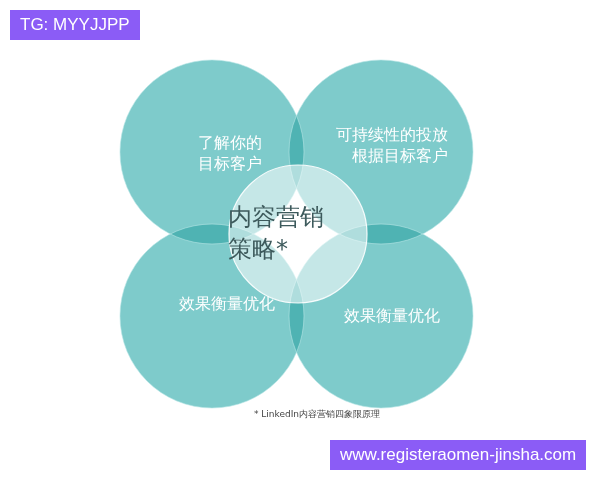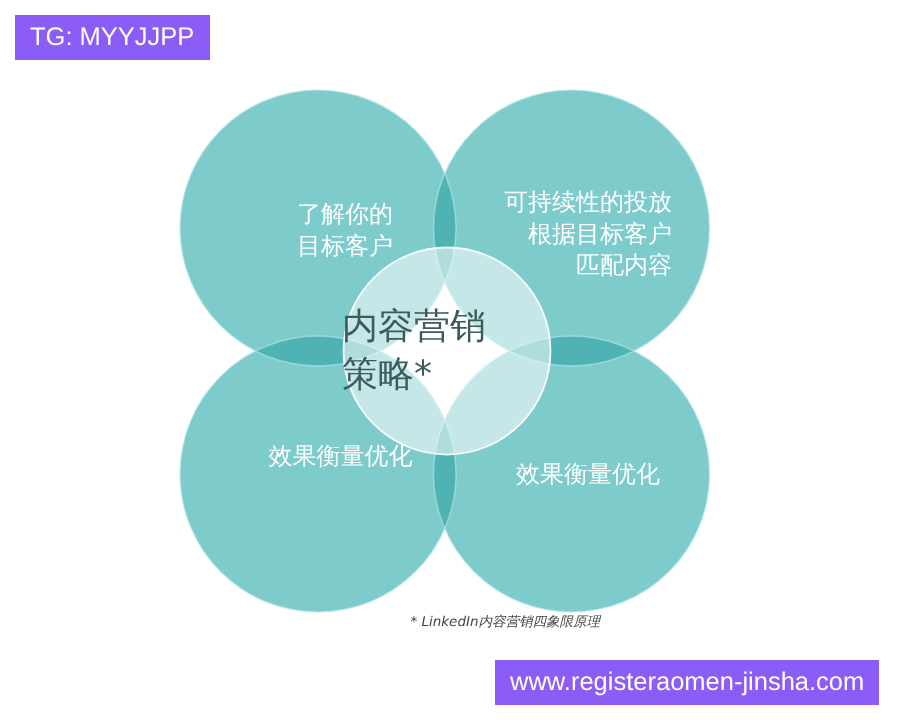--- a/index.html
+++ b/index.html
@@ -3,21 +3,21 @@
 <meta charset="utf-8">
 <style>
   html, body { margin: 0; padding: 0; }
   body { width: 600px; height: 480px; background: #ffffff; position: relative; overflow: hidden; font-family: "DejaVu Sans", sans-serif; }
   .watermark { position: absolute; background: #8b5cf6; color: #ffffff; font-family: Liberation Sans, sans-serif; font-size: 17px; line-height: 30px; padding: 0 10px; }
   .wm-top { left: 10px; top: 10px; height: 30px; }
   .wm-bottom { left: 330px; top: 440px; height: 30px; }
   svg.venn { position: absolute; left: 0; top: 0; }
   .label { position: absolute; color: #ffffff; font-size: 16px; line-height: 21px; text-align: right; white-space: nowrap; }
   .center-label { position: absolute; color: #3d5a5c; font-size: 24px; line-height: 32px; text-align: left; white-space: nowrap; }
-  .caption { position: absolute; left: 200px; top: 408px; width: 200px; text-align: right; font-size: 9px; font-style: italic; color: #444; }
+  .caption { position: absolute; left: 217px; top: 408px; width: 200px; text-align: center; font-size: 9px; color: #444; }
 </style>
 </head>
 <body>
 
 <div class="watermark wm-top">TG: MYYJJPP</div>
 
 <svg class="venn" width="600" height="480">
   <defs>
     <clipPath id="cTL">
         <circle cx="212" cy="152" r="92"></circle>
@@ -67,21 +67,20 @@
 </svg>
 
 <div class="label" style="left:162px; top:132px; width:100px;">
   <div>了解你的</div>
   <div>目标客户</div>
 </div>
 
 <div class="label" style="left:318px; top:124px; width:130px;">
   <div>可持续性的投放</div>
   <div>根据目标客户</div>
-  <div>匹配内容</div>
 </div>
 
 <div class="label" style="left:145px; top:293px; width:130px;">
   <div>效果衡量优化</div>
 </div>
 
 <div class="label" style="left:320px; top:305px; width:120px;">
   <div>效果衡量优化</div>
 </div>
 

